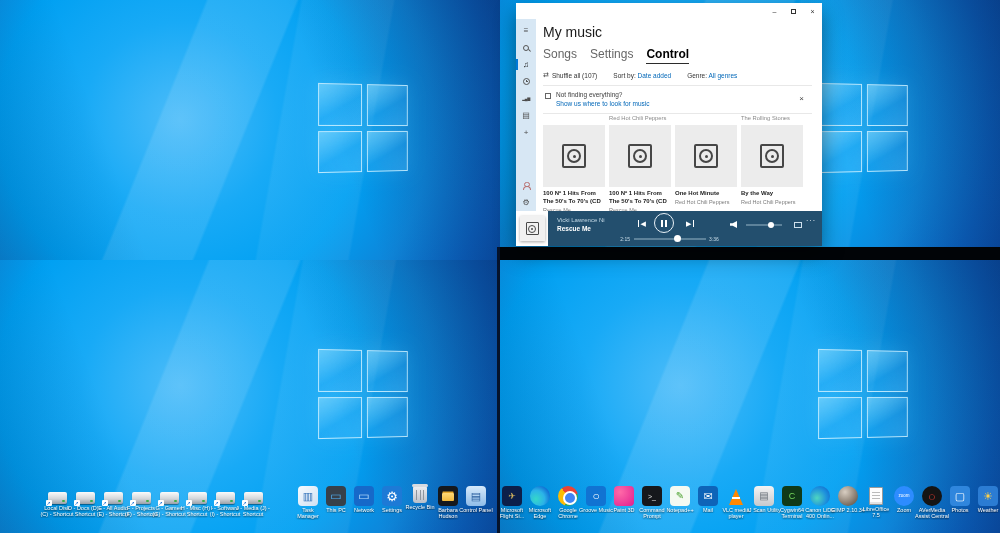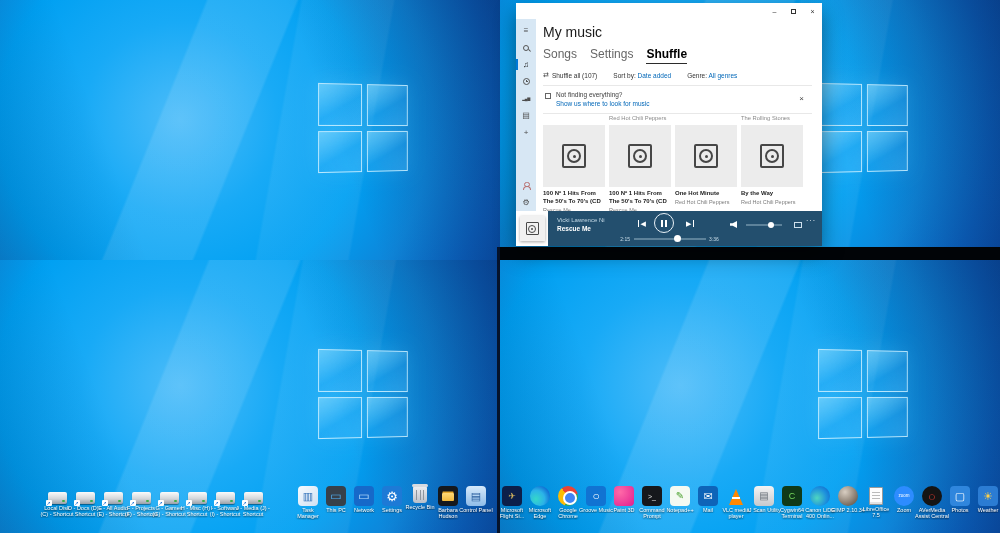--- a/index.html
+++ b/index.html
@@ -437,21 +437,21 @@
       <div class="sb-item">
         <span class="sgl">⚙</span>
       </div>
     </div>
 
   <div class="main">
     <div class="page-title">My music</div>
     <div class="tabs" id="tabs">
         <span class="tab">Songs</span>
         <span class="tab">Settings</span>
-        <span class="tab sel">Shuffle</span>
+        <span class="tab sel">Control</span>
       </div>
 
     <div class="toolbar">
       <span class="shuffle">
         <span class="sh-gl">⇄</span>
         <span>Shuffle all (107)</span>
       </span>
       <span>
         <span>Sort by:</span>
         <a>Date added</a>

